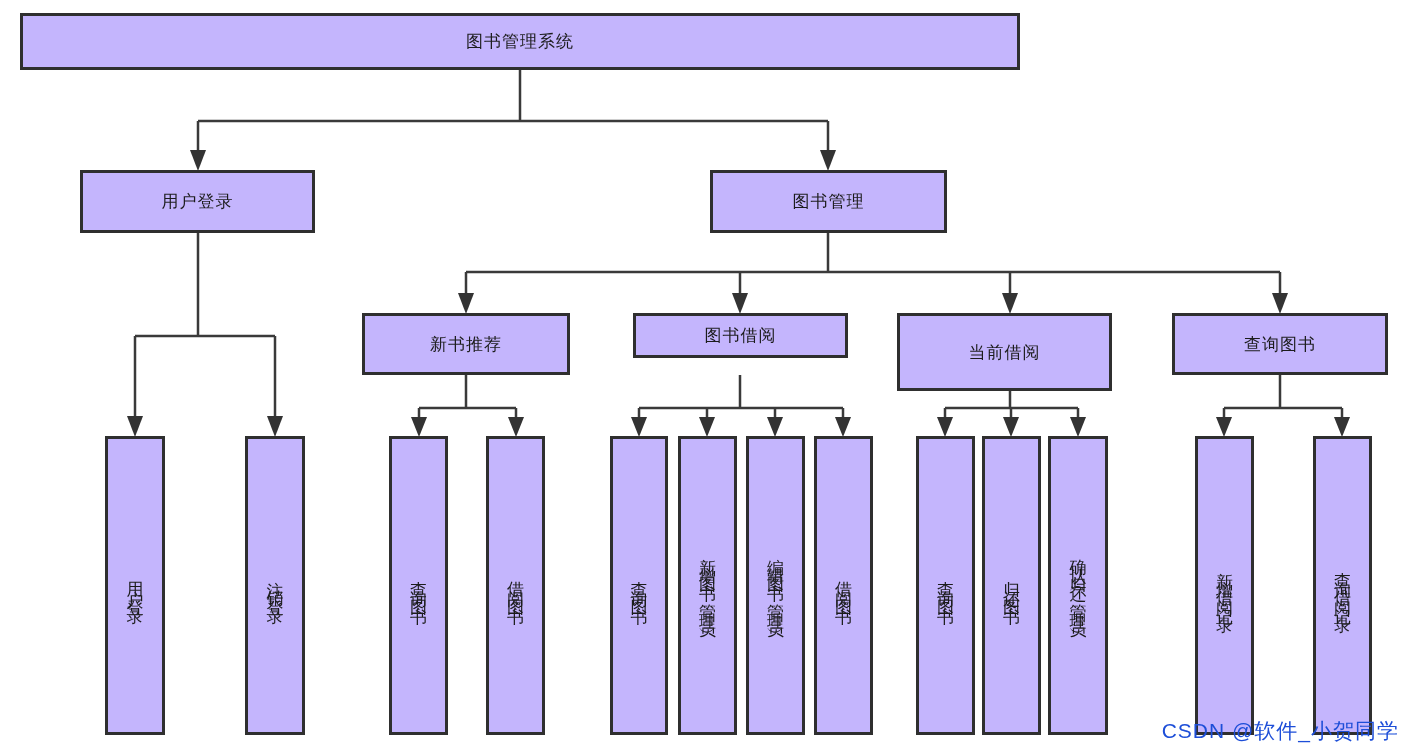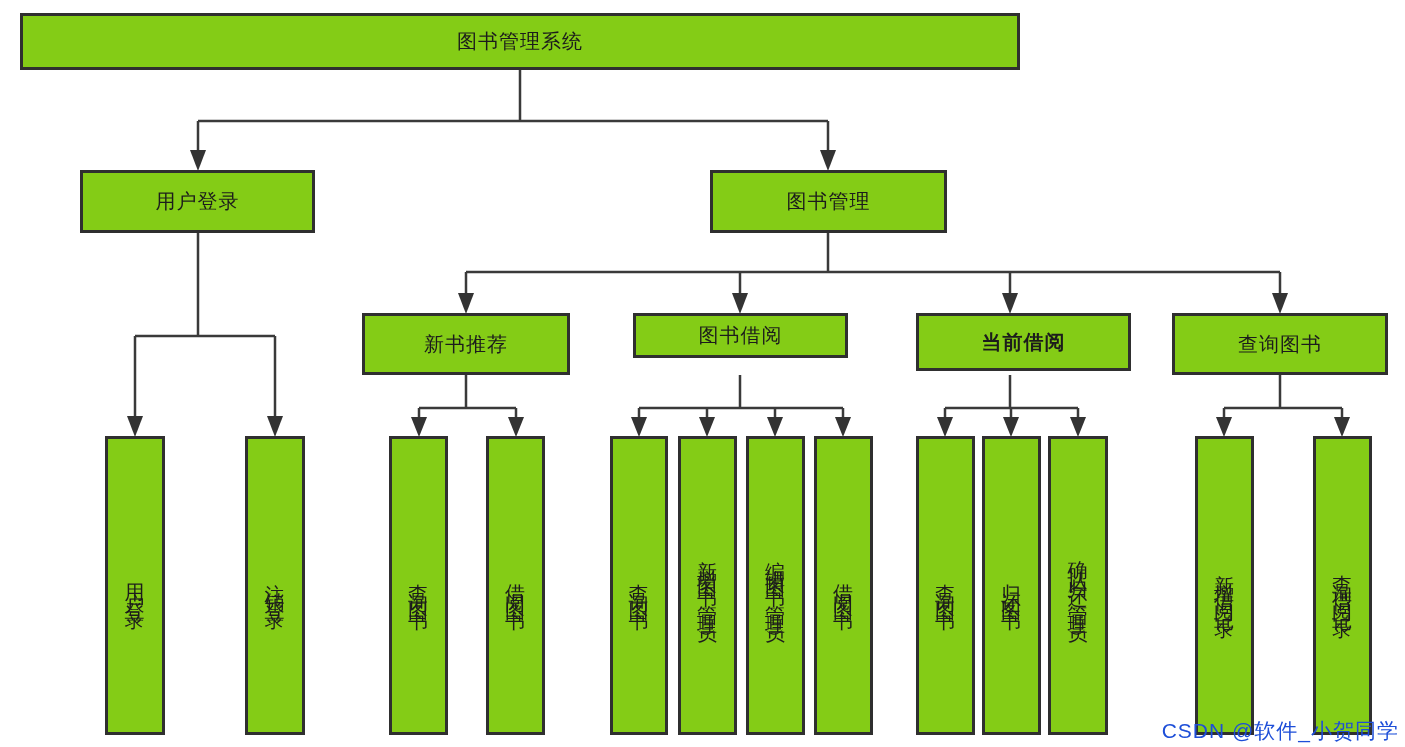--- a/index.html
+++ b/index.html
@@ -17,26 +17,26 @@
   }
   .connectors {
     position: absolute;
     left: 0; top: 0;
     width: 1405px;
     height: 747px;
   }
   .node {
     position: absolute;
     box-sizing: border-box;
-    background: #84cc16;
+    background: #c4b5fd;
     border: 3px solid #2f2f2f;
     display: flex;
     align-items: center;
     justify-content: center;
-    font-size: 20px;
+    font-size: 17px;
     color: #1c1c1c;
     text-align: center;
   }
   .node.h span {
     letter-spacing: 1px;
     white-space: nowrap;
   }
   .node.v span {
     writing-mode: vertical-rl;
     letter-spacing: 9px;
@@ -126,21 +126,21 @@
   <div class="node h" style="left:362px; top:313px; width:208px; height:62px;">
     <span>新书推荐</span>
   </div>
 
   <div class="node h" style="left:710px; top:170px; width:237px; height:63px;">
     <span>图书管理</span>
   </div>
   <div class="node h" style="left:633px; top:313px; width:215px; height:45px;">
     <span>图书借阅</span>
   </div>
-  <div class="node h" style="left:916px; top:313px; width:215px; height:58px;font-weight:bold;">
+  <div class="node h" style="left:897px; top:313px; width:215px; height:78px;">
     <span>当前借阅</span>
   </div>
   <div class="node h" style="left:1172px; top:313px; width:216px; height:62px;">
     <span>查询图书</span>
   </div>
 
   <div class="node v" style="left:105px; top:436px; width:60px; height:299px;">
     <span>用户登录</span>
   </div>
   <div class="node v" style="left:245px; top:436px; width:60px; height:299px;">

